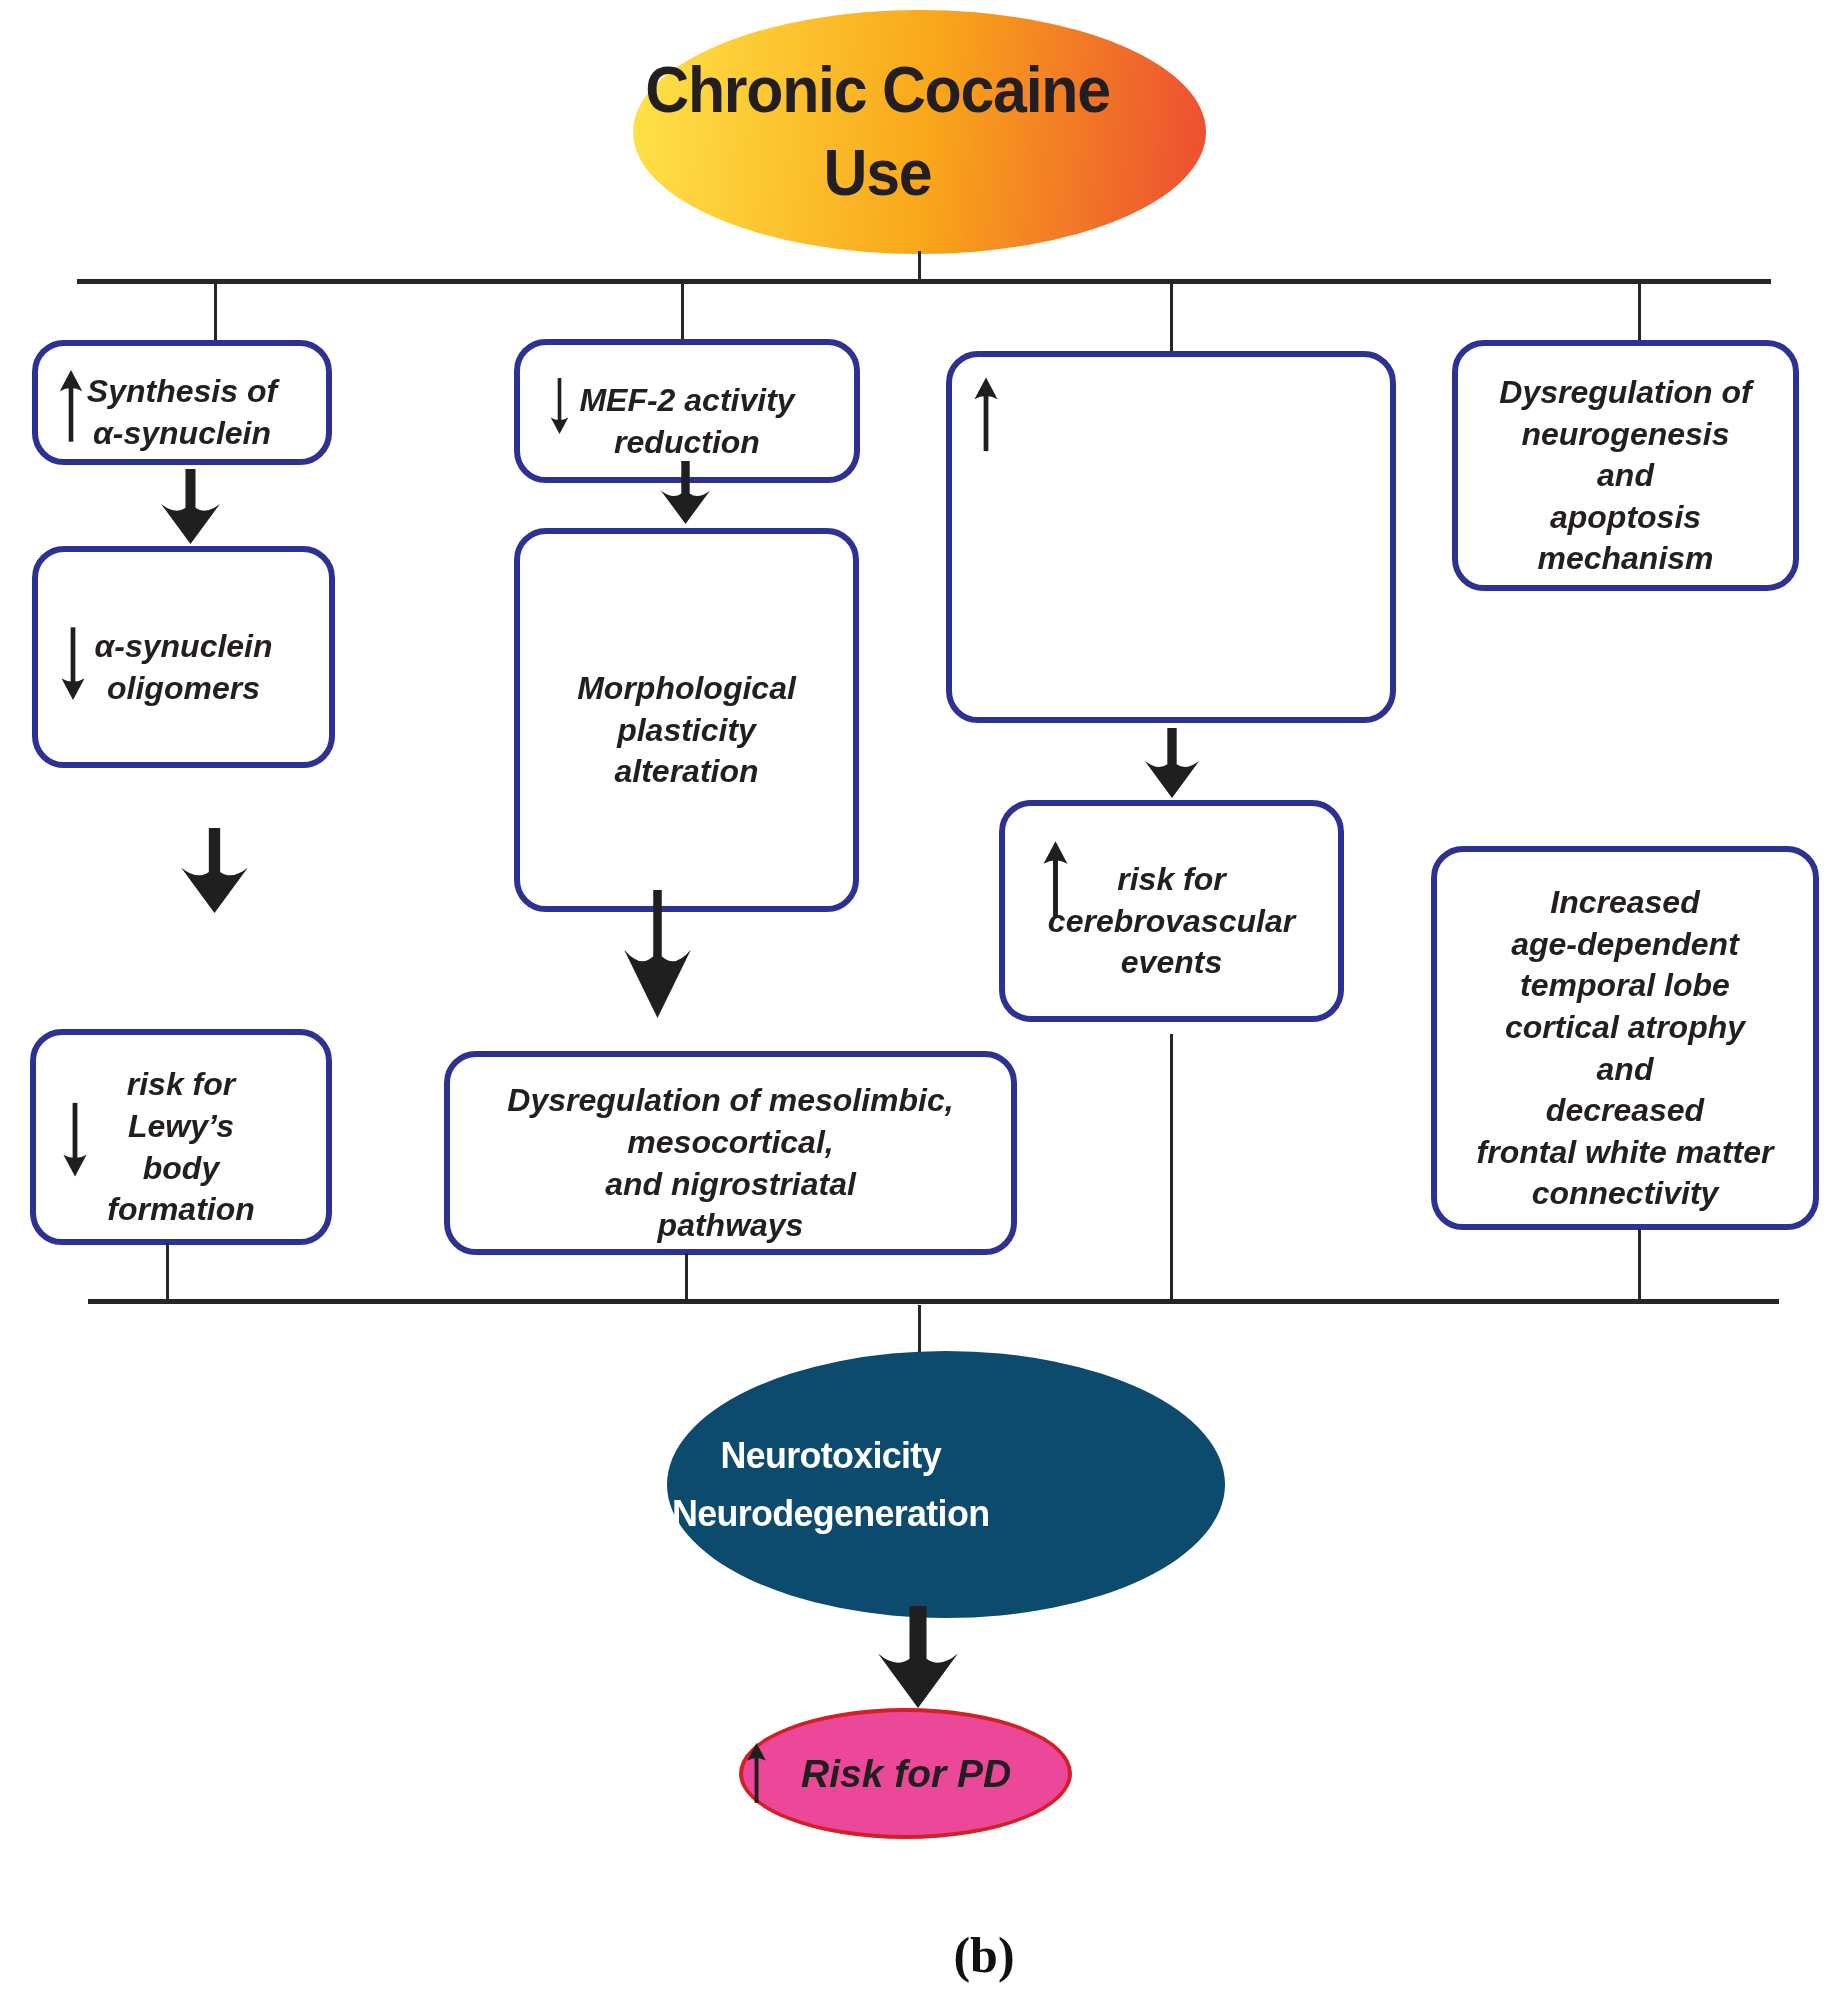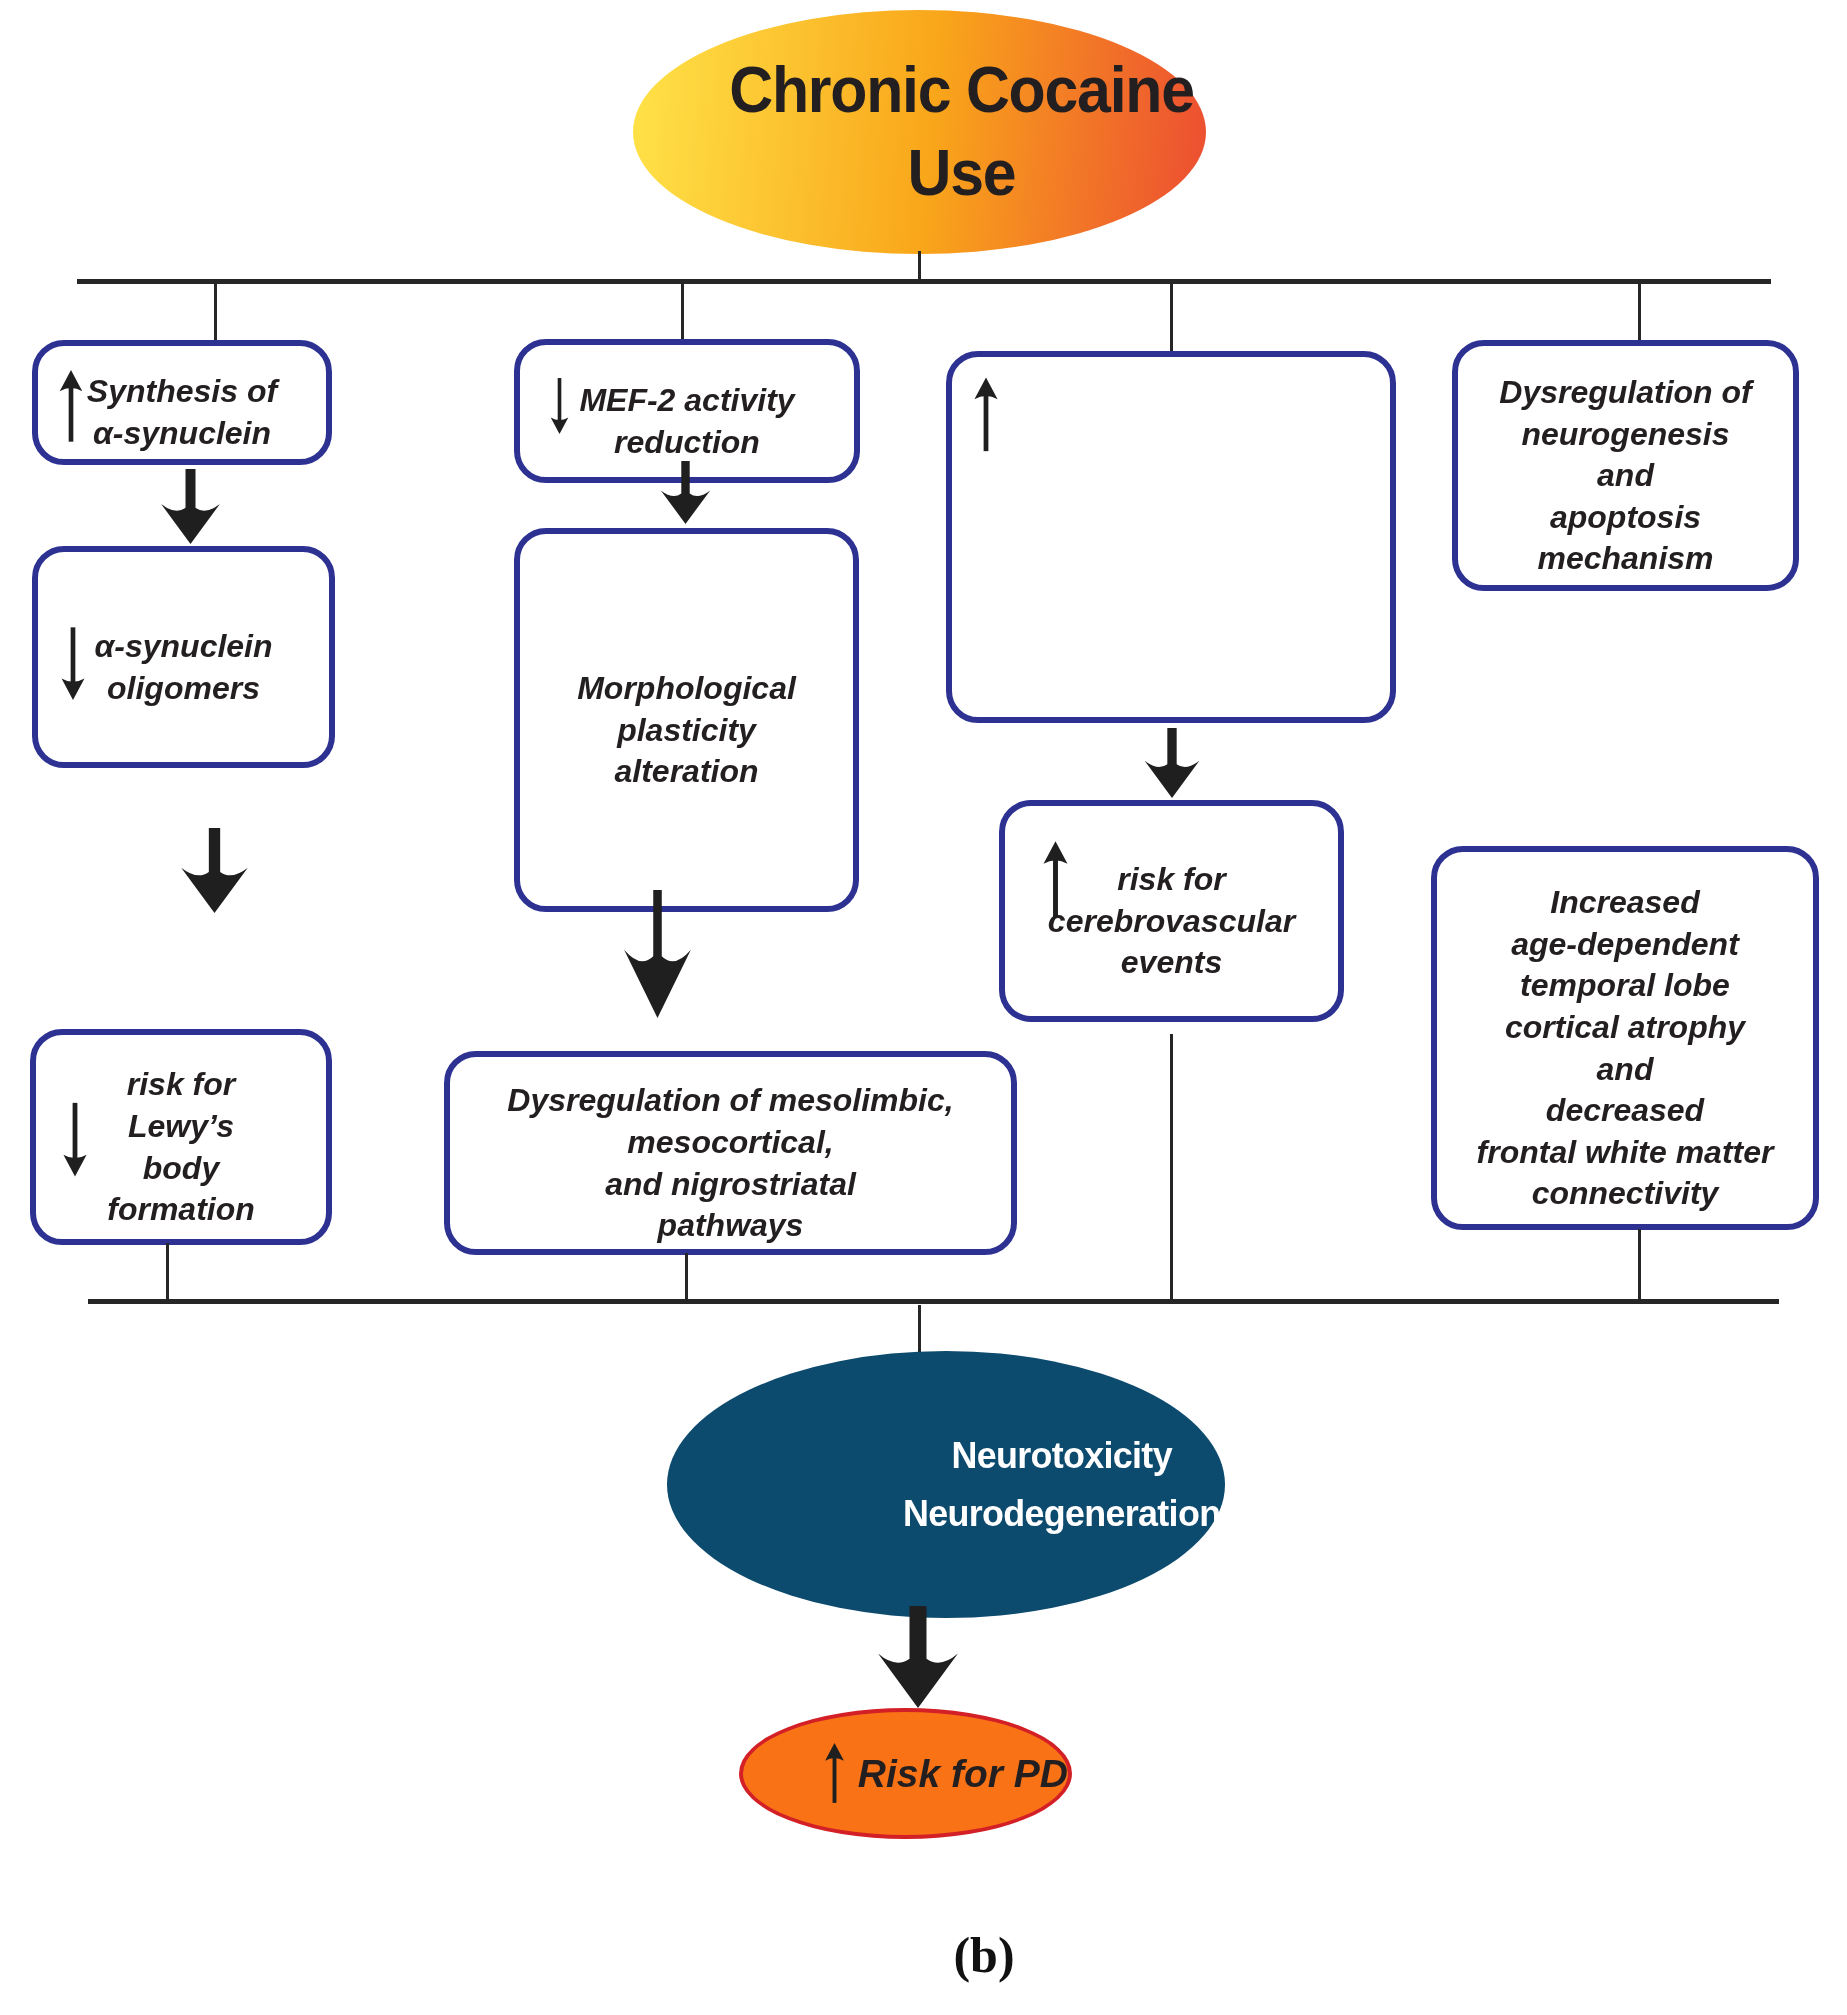--- a/index.html
+++ b/index.html
@@ -24,21 +24,21 @@
     font-size:32px;line-height:1.3;
     color:#231f20;text-align:center;
     white-space:pre-line;
     padding:0 12px;
     margin-top:21px;
   }
   .tick{position:absolute;}
   .flow-arrow{position:absolute;}
   .ellipse{
     position:absolute;border-radius:50%;
-    display:flex;align-items:center;justify-content:flex-end;
+    display:flex;align-items:center;justify-content:flex-start;
   }
   #root-ellipse{
     left:633px;top:10px;width:573px;height:244px;
     background:linear-gradient(95deg,#ffe348 0%,#f9a61a 52%,#ec4d32 100%);
   }
   #root-ellipse .ellipse-label{
     font-weight:bold;font-size:64px;line-height:1.3;
     color:#231f20;text-align:center;white-space:pre-line;
     transform:scaleX(0.95);letter-spacing:-1.3px;
   }
@@ -46,22 +46,22 @@
     left:667px;top:1351px;width:558px;height:267px;
     background:#0c4a6e;
   }
   #outcome-ellipse .ellipse-label{
     font-weight:bold;font-size:37px;line-height:1.55;
     color:#ffffff;text-align:center;white-space:pre-line;
     transform:scaleX(0.97);letter-spacing:-0.7px;
   }
   #risk-ellipse{
     left:739px;top:1708px;width:333px;height:131px;
-    background:#f97316;border:4px solid #d32027;box-sizing:border-box;
-    gap:10px;
+    background:#ec4899;border:4px solid #d32027;box-sizing:border-box;
+    gap:31px;
   }
   #risk-ellipse .ellipse-label{
     font-weight:bold;font-style:italic;font-size:39px;
     color:#231f20;white-space:pre-line;
   }
   #caption{
     position:absolute;left:883px;top:1926px;width:202px;
     text-align:center;
     font-family:"Liberation Serif", serif;
     font-weight:bold;font-size:50px;color:#111111;

